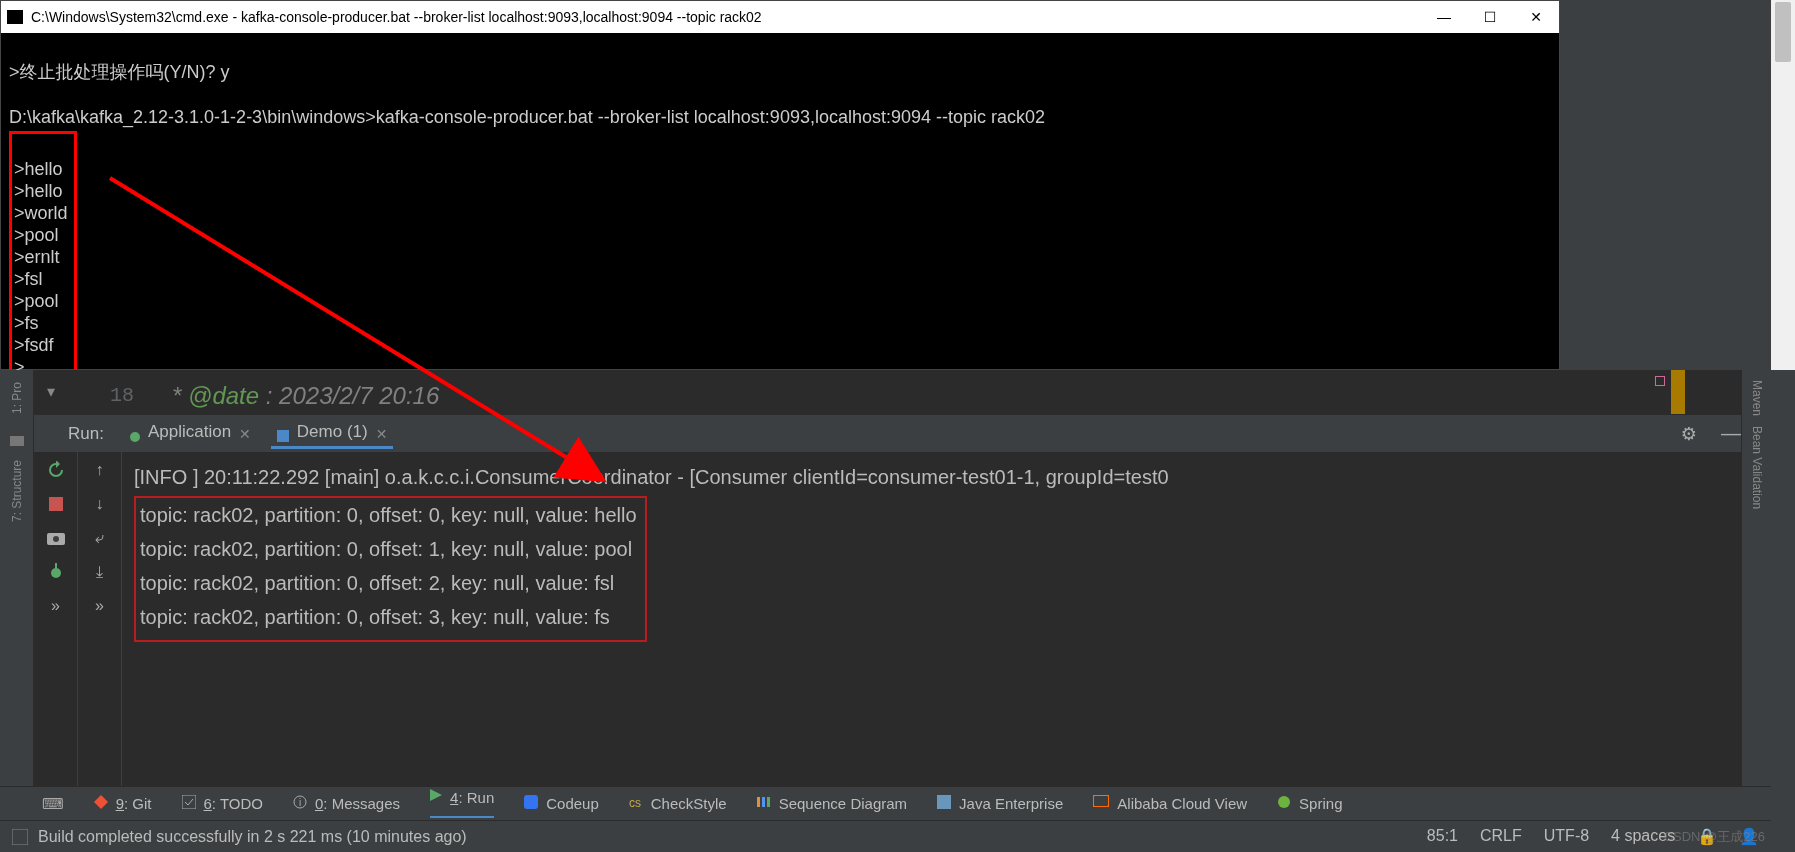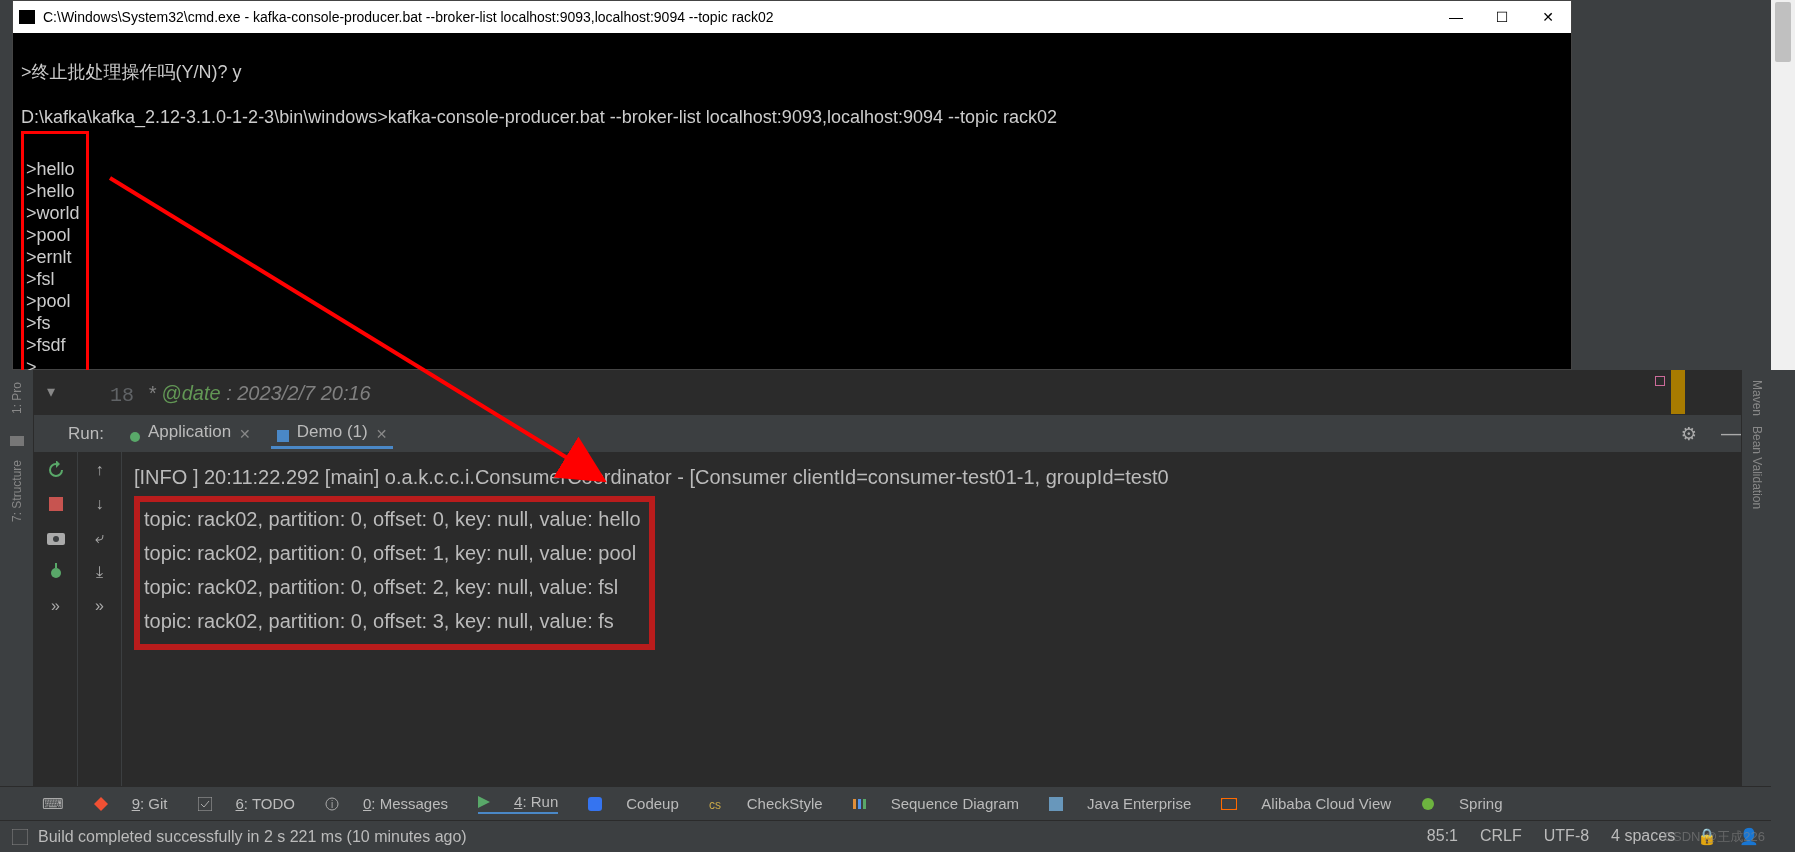--- a/index.html
+++ b/index.html
@@ -1,20 +1,20 @@
 <!DOCTYPE html>
 <html><head>
 <meta charset="utf-8">
 <style>
   * { margin: 0; padding: 0; box-sizing: border-box; font-family: "Segoe UI", sans-serif; }
   body { background: #3c3f41; color: #bbb; width: 1795px; height: 852px; overflow: hidden; position: relative; }
   .mono { font-family: "Consolas","Courier New",monospace; }
 
   
-  .cmd-window { position: absolute; left: 12px; top: 0; width: 1560px; height: 370px; background: #000; border: 1px solid #444; }
+  .cmd-window { position: absolute; left: 0; top: 0; width: 1560px; height: 370px; background: #000; border: 1px solid #444; }
   .cmd-titlebar { height: 32px; background: #fff; display: flex; align-items: center; padding-left: 6px; color: #000; font-size: 14px; }
   .cmd-titlebar .cmd-icon { width: 16px; height: 14px; background: #000; margin-right: 8px; }
   .cmd-title { flex: 1; }
   .cmd-btn { width: 46px; height: 32px; display: flex; align-items: center; justify-content: center; font-size: 14px; color:#000; }
   .cmd-body { padding: 6px 8px; color: #ccc; font-size: 18px; line-height: 22px; white-space: pre; }
   .cmd-body .block { border: 3px solid #ff0000; padding: 2px 6px 6px 2px; display: inline-block; margin-top: 2px; }
   .cursor { display:inline-block; width:10px; height:3px; background:#ccc; vertical-align: -2px; margin-left:2px; }
 
   
   .ide { position: absolute; left: 0; top: 370px; right: 0; bottom: 0; background: #3c3f41; display: flex; flex-direction: column; }
@@ -28,21 +28,21 @@
   .ide-rightbar .vlabel { writing-mode: vertical-rl; margin-top:10px; cursor:pointer; }
 
   
   .far-scroll { position:absolute; right:0; top:0; width:24px; bottom:0; background:#f0f0f0; }
   .far-scroll .thumb { position:absolute; right:4px; top:2px; width:16px; height:60px; background:#c0c0c0; border-radius:2px;}
 
   
   .editor-slice { margin-left:34px; margin-right:54px; height:44px; background:#2b2b2b; display:flex; align-items:flex-start; padding-top:2px; }
   .editor-slice .chevdown { width:34px; text-align:center; color:#888; font-size:16px; padding-top:10px;}
   .gutter { width:80px; text-align:right; color:#606366; font-size:20px; padding:12px 14px 0 0; }
-  .codeline { color:#808080; font-style:italic; font-size:20px; padding-top:10px; }
+  .codeline { color:#808080; font-style:italic; font-size:24px; padding-top:10px;margin-left:24px; }
   .codeline .tag { color:#629755; }
   .yellow-strip { position:absolute; right:56px; width:14px; height:44px; background:#a87b00; top:0;}
   .pink-box { position:absolute; right:76px; width:10px; height:10px; top:6px; border:1px solid #cc6b9a;}
 
   
   .run-header { margin-left:34px; margin-right:54px; height:38px; background:#3c3f41; border-top:1px solid #2b2b2b; display:flex; align-items:center; padding-left:10px; gap:14px; }
   .run-title { color:#bbb; font-size:17px; margin-right:6px;margin-left:24px; }
   .tab { display:flex; align-items:flex-end; gap:8px; padding:4px 6px; color:#bbb; font-size:17px; border-bottom:3px solid transparent; }
   .tab .dot { width:10px;height:10px;border-radius:50%; }
   .tab.app .dot{ background:#59a869; }
@@ -53,26 +53,26 @@
   .gear { color:#aaa; font-size:18px; cursor:pointer; }
   .minus { color:#aaa; font-size:20px; cursor:pointer; margin-left:10px;}
 
   
   .run-body { margin-left:34px; margin-right:54px; flex:1; background:#2b2b2b; display:flex; position:relative; }
   .run-toolbar-col { width:44px; display:flex; flex-direction:column; align-items:center; padding-top:8px; gap:14px; border-right:1px solid #3c3f41;}
   .run-toolbar-col2 { width:44px; display:flex; flex-direction:column; align-items:center; padding-top:8px; gap:14px; border-right:1px solid #3c3f41;}
   .ico { width:20px; height:20px; display:flex; align-items:center; justify-content:center; color:#aaa; cursor:pointer; }
   .console { flex:1; padding:8px 12px; color:#bbb; font-size:20px; line-height:34px; position:relative; }
   .console .info { white-space: pre; }
-  .red-box2 { border:6px solid #b91c1c; padding:0 8px 6px 4px; display:inline-block; margin-top:2px; }
+  .red-box2 { border:2px solid #b91c1c; padding:0 8px 6px 4px; display:inline-block; margin-top:2px; }
 
   
   .tools-strip { position:absolute; left:0; right:24px; bottom:32px; height:34px; background:#3c3f41; border-top:1px solid #2b2b2b; display:flex; align-items:center; padding-left:42px; gap:30px; color:#bbb; font-size:15px; }
-  .tools-strip .tool { display:flex; align-items:center; gap:24px; cursor:pointer; }
-  .tools-strip .tool.active { border-bottom:2px solid #4a88c7; padding-bottom:2px; }
+  .tools-strip .tool { display:flex; align-items:flex-start; gap:8px; cursor:pointer; }
+  .tools-strip .tool.active { border-bottom:2px solid #4a88c7; padding-bottom:10px; }
   .tools-strip .u { text-decoration: underline; }
   .tools-strip svg { flex:none; }
 
   
   .status-bar { position:absolute; left:0; right:24px; bottom:0; height:32px; background:#3c3f41; border-top:1px solid #2b2b2b; display:flex; align-items:center; padding:0 12px; color:#bbb; font-size:16px; }
   .status-bar .msg { flex:1; display:flex; align-items:center; gap:10px;}
   .status-bar .right { display:flex; gap:22px; align-items:flex-start; }
   .watermark { position:absolute; right:30px; bottom:6px; color:#888; font-size:13px; opacity:.55; pointer-events:none; font-family:"Segoe UI",sans-serif; }
 
   

